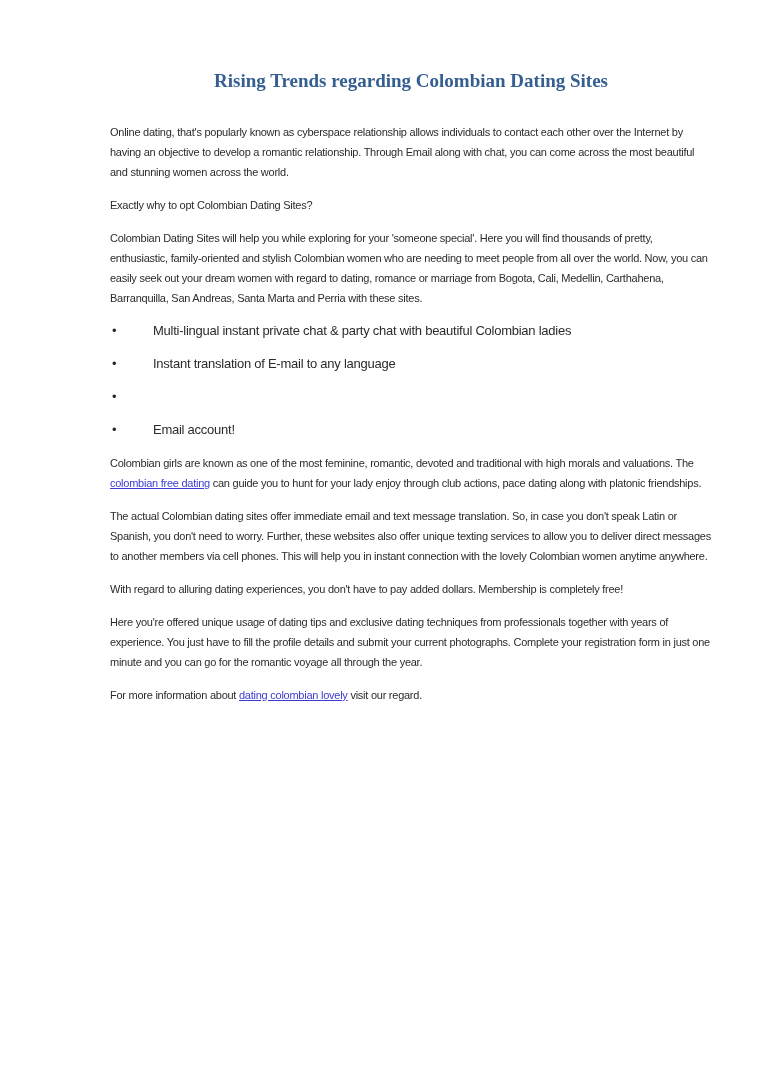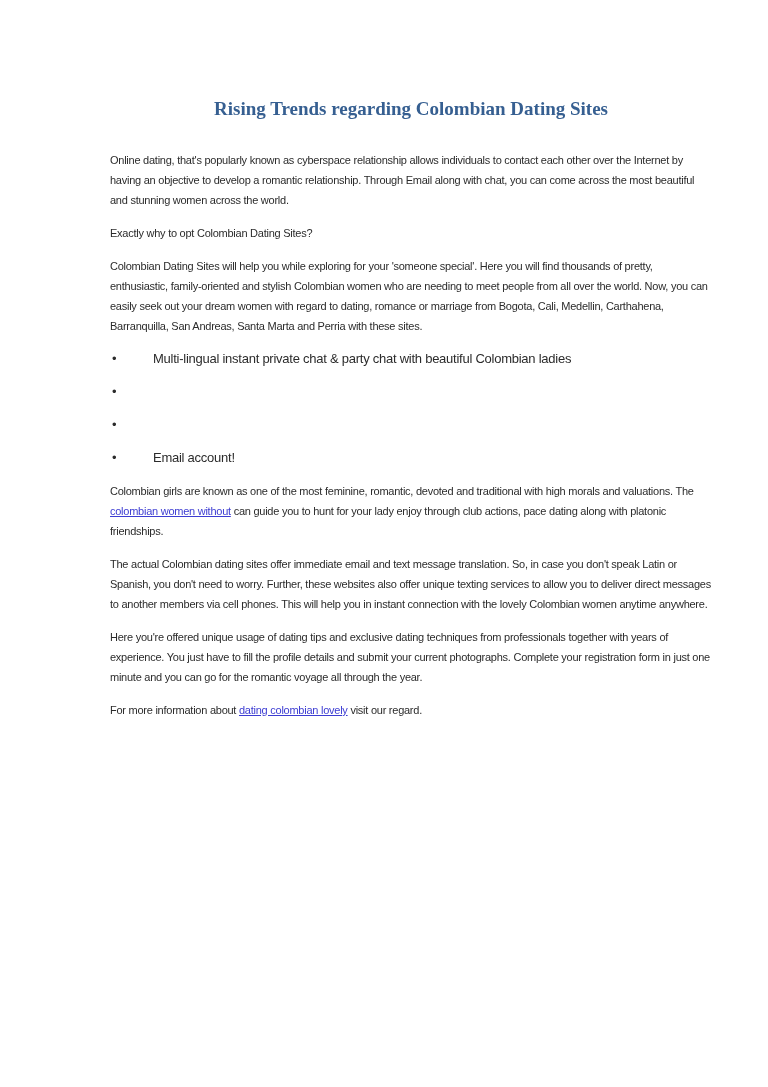--- a/index.html
+++ b/index.html
@@ -11,21 +11,21 @@
     width: 768px;
     height: 1087px;
     overflow: hidden;
     font-family: "Liberation Sans", "DejaVu Sans", sans-serif;
   }
   .page {
     width: 768px;
     height: 1087px;
     background: var(--page-bg, #ffffff);
     box-sizing: border-box;
-    padding-top: 96px;
+    padding-top: 68px;
   }
   .content {
     margin-left: 110px;
     width: 602px;
   }
   .doc-title {
     font-family: "Liberation Serif", "DejaVu Serif", serif;
     font-weight: bold;
     font-size: 19px;
     line-height: 26px;
@@ -74,34 +74,36 @@
     <p class="para">Colombian Dating Sites will help you while exploring for your 'someone special'. Here you will find thousands of pretty, enthusiastic, family-oriented and stylish Colombian women who are needing to meet people from all over the world. Now, you can easily seek out your dream women with regard to dating, romance or marriage from Bogota, Cali, Medellin, Carthahena, Barranquilla, San Andreas, Santa Marta and Perria with these sites.</p>
 
 
     <div class="bullet-list">
       <div class="bullet-row">
         <span class="bullet-marker">•</span>
         <span class="bullet-text">Multi-lingual instant private chat &amp; party chat with beautiful Colombian ladies</span>
       </div>
       <div class="bullet-row">
         <span class="bullet-marker">•</span>
+        <span class="bullet-text">Instant translation of E-mail to any language</span>
       </div>
       <div class="bullet-row">
         <span class="bullet-marker">•</span>
       </div>
       <div class="bullet-row">
         <span class="bullet-marker">•</span>
         <span class="bullet-text">Email account!</span>
       </div>
     </div>
 
-    <p class="para"><span>Colombian girls are known as one of the most feminine, romantic, devoted and traditional with high morals and valuations. The </span><a class="doc-link">colombian women without</a><span> can guide you to hunt for your lady enjoy through club actions, pace dating along with platonic friendships.</span></p>
+    <p class="para"><span>Colombian girls are known as one of the most feminine, romantic, devoted and traditional with high morals and valuations. The </span><a class="doc-link">colombian free dating</a><span> can guide you to hunt for your lady enjoy through club actions, pace dating along with platonic friendships.</span></p>
 
     <p class="para">The actual Colombian dating sites offer immediate email and text message translation. So, in case you don't speak Latin or Spanish, you don't need to worry. Further, these websites also offer unique texting services to allow you to deliver direct messages to another members via cell phones. This will help you in instant connection with the lovely Colombian women anytime anywhere.</p>
 
 
+    <p class="para">With regard to alluring dating experiences, you don't have to pay added dollars. Membership is completely free!</p>
 
     <p class="para">Here you're offered unique usage of dating tips and exclusive dating techniques from professionals together with years of experience. You just have to fill the profile details and submit your current photographs. Complete your registration form in just one minute and you can go for the romantic voyage all through the year.</p>
 
     <p class="para"><span>For more information about </span><a class="doc-link">dating colombian lovely</a><span> visit our regard.</span></p>
 
   </div>
 </div>
 
 </body></html>

